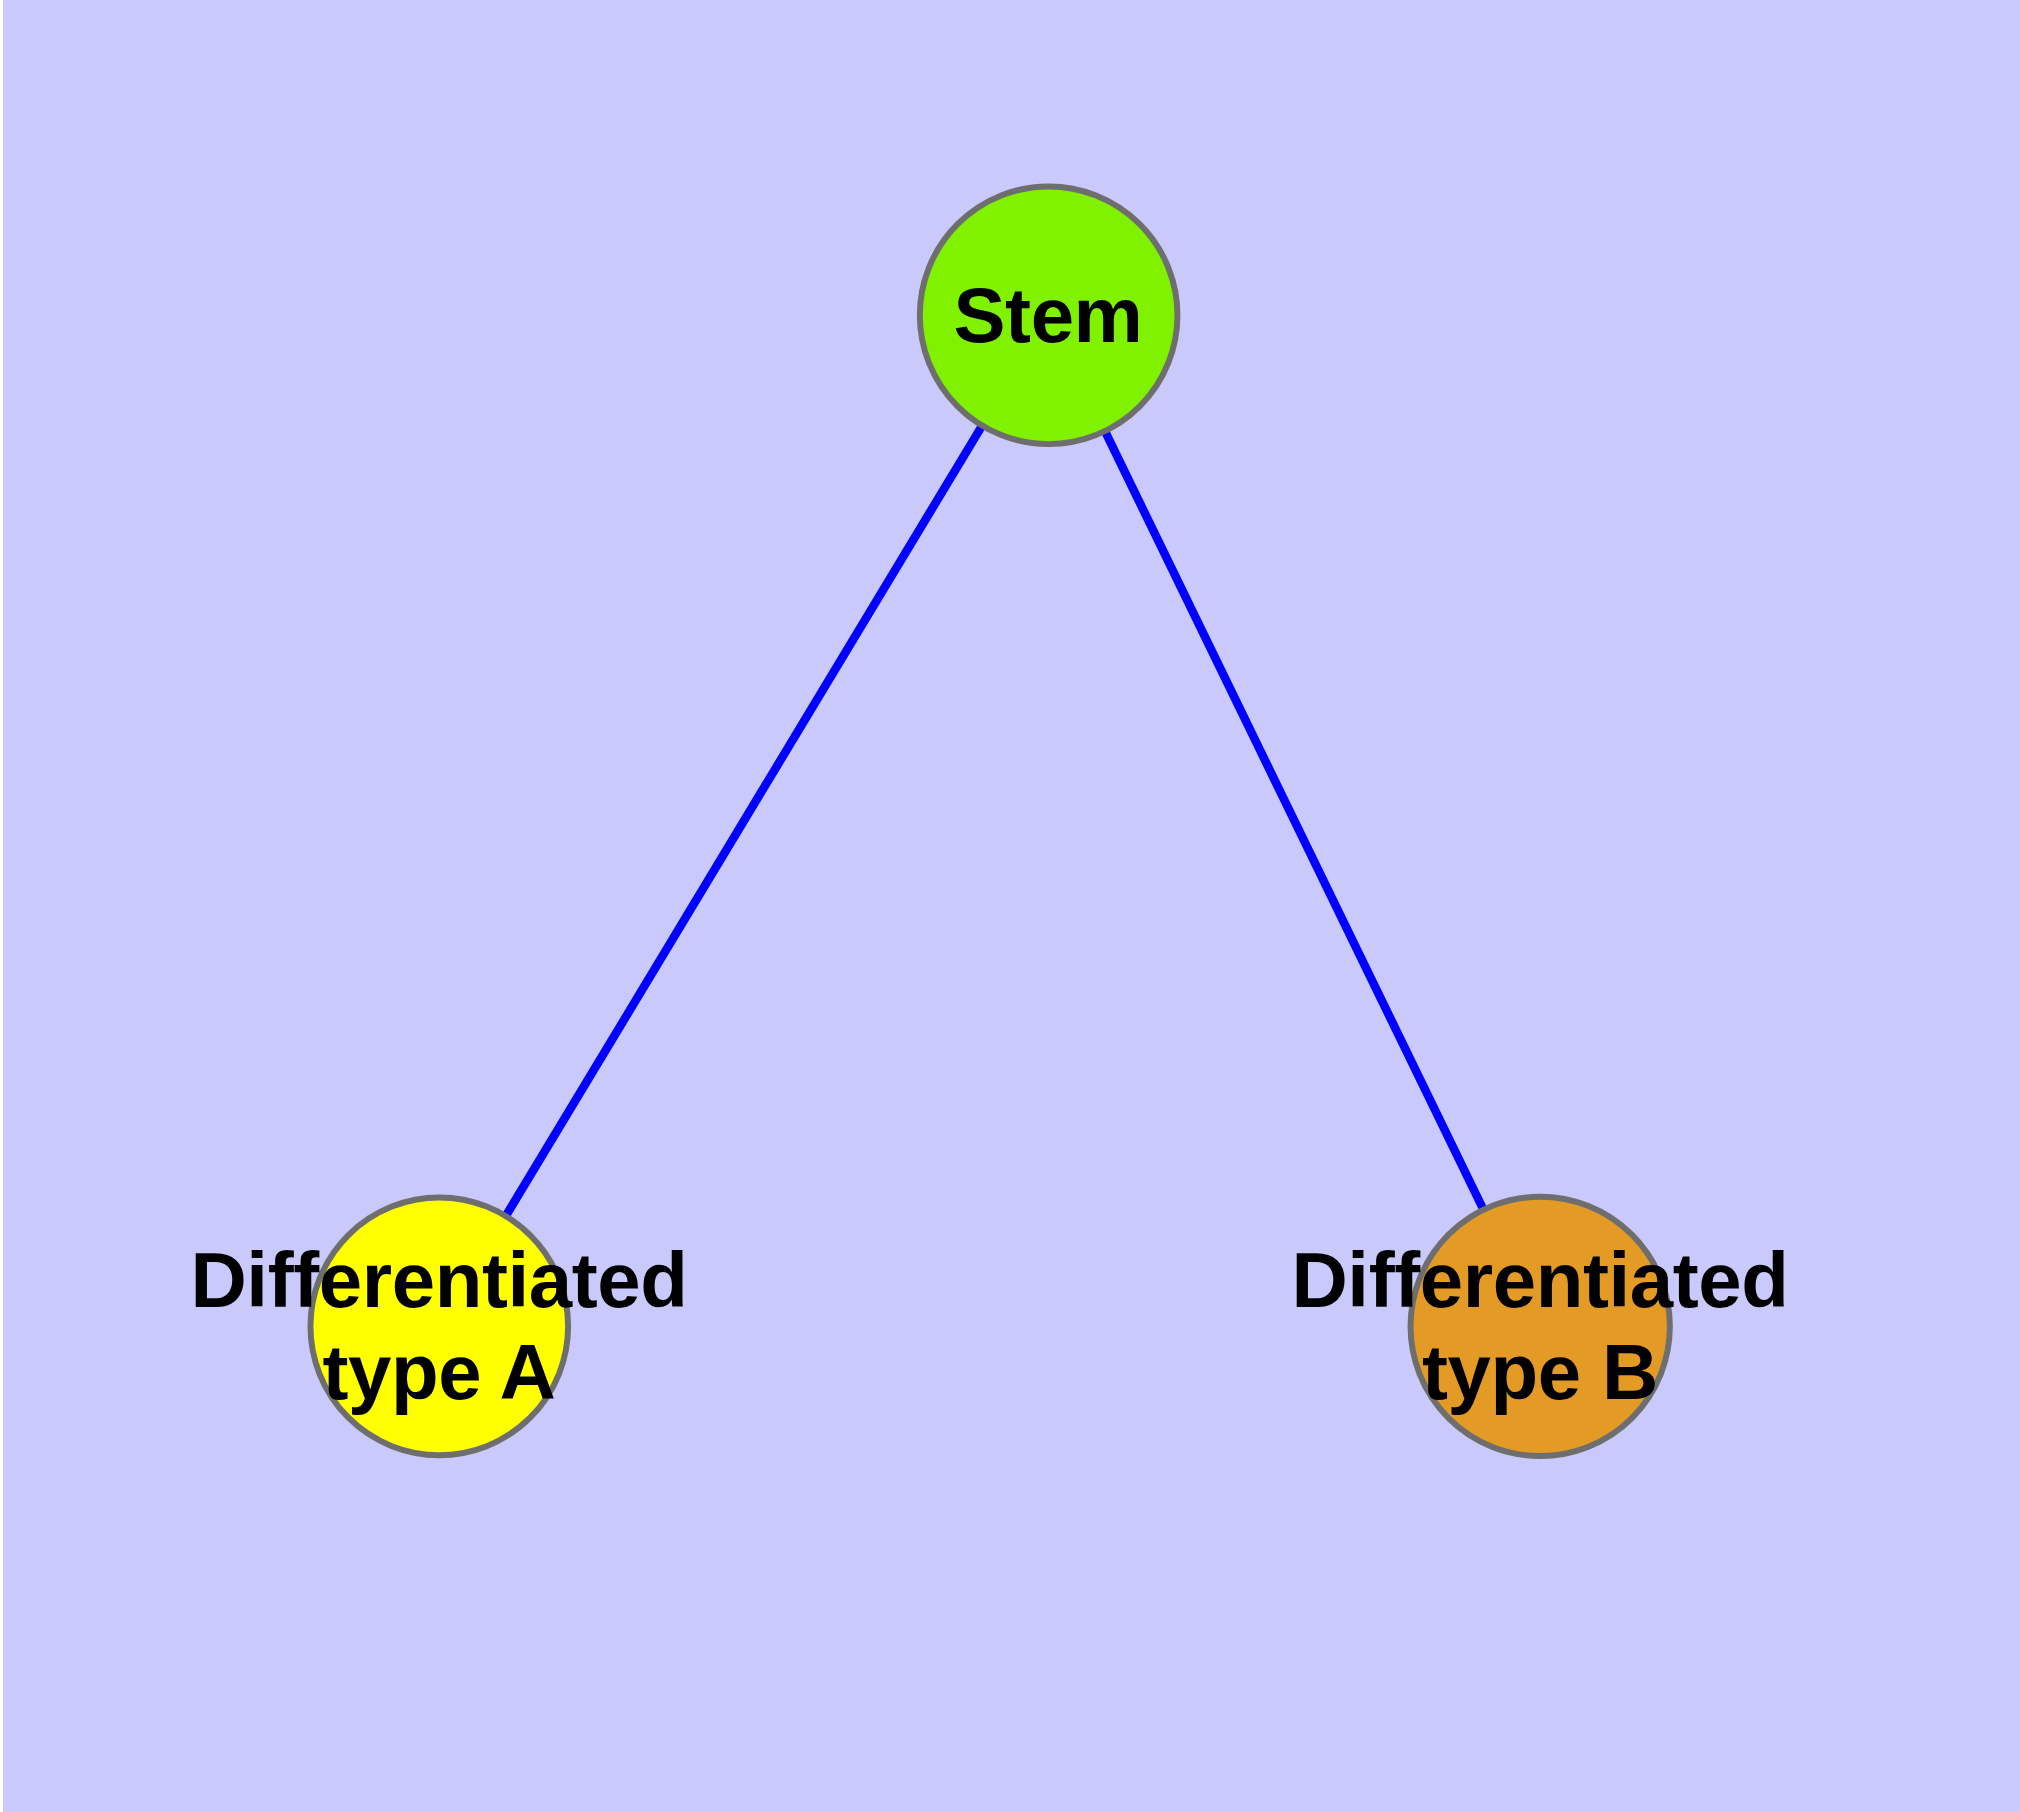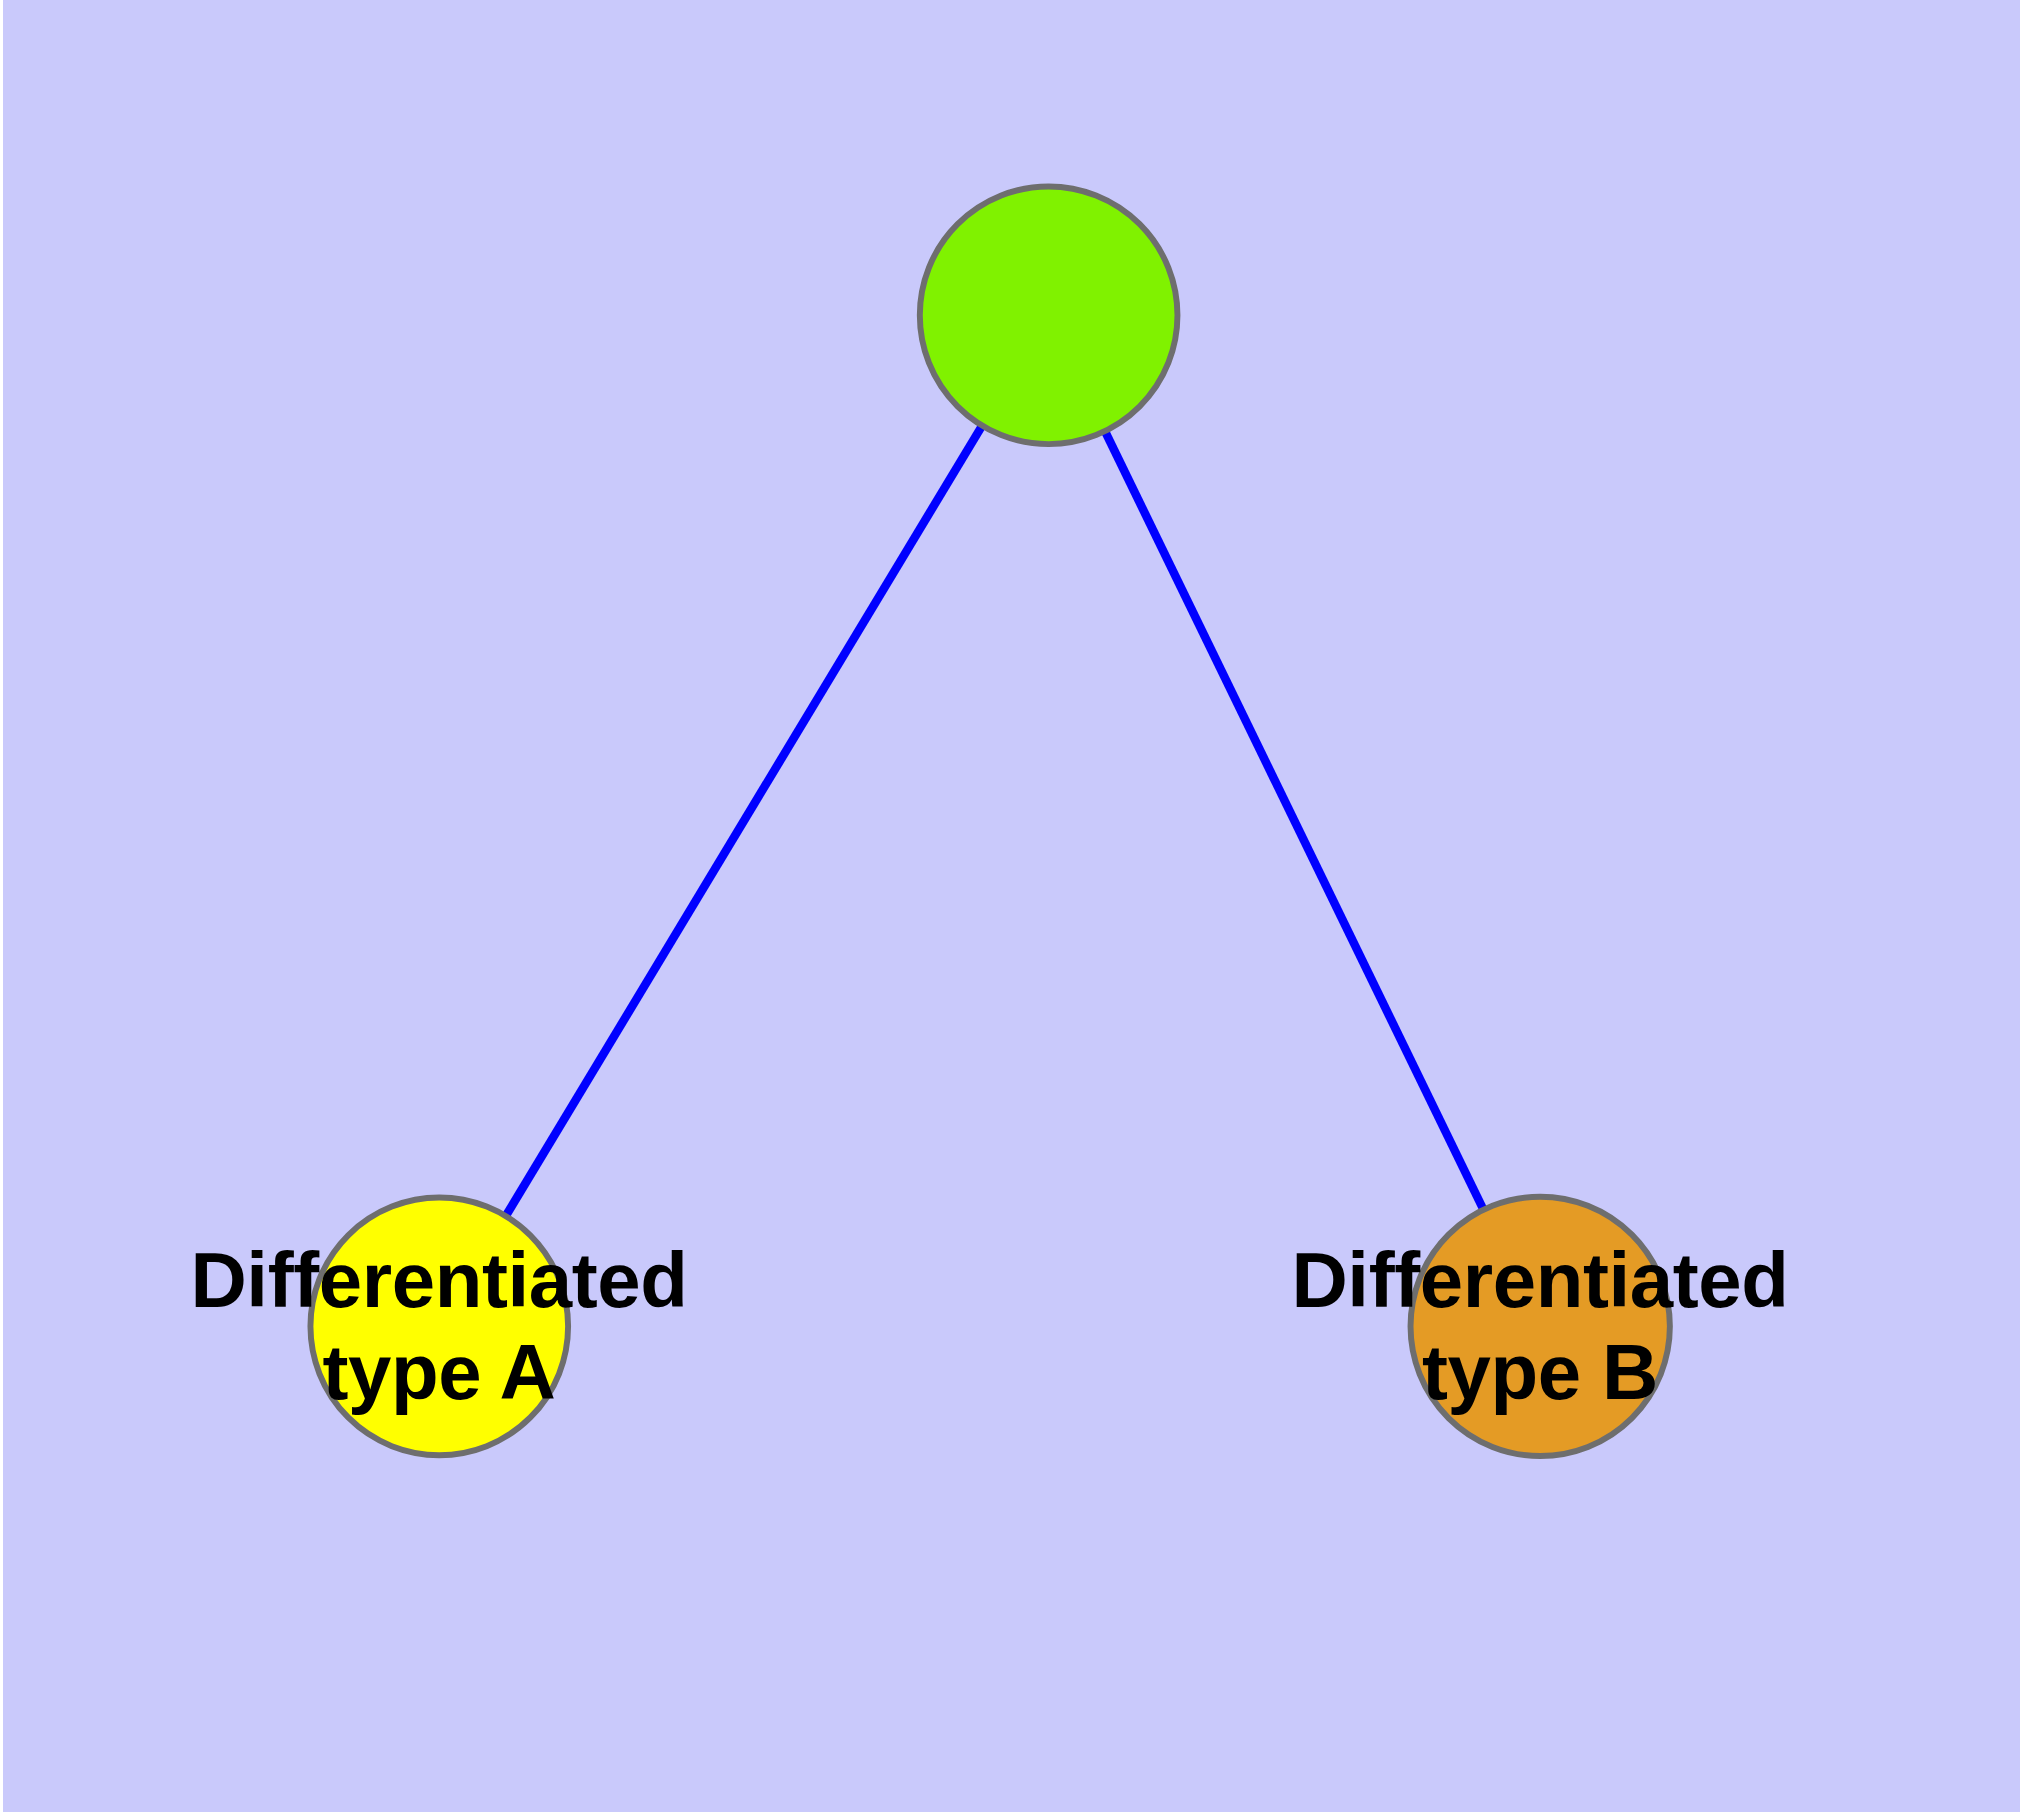--- a/index.html
+++ b/index.html
@@ -58,19 +58,20 @@
       <line x1="1303.4597277675575" y1="508.70078487361417" x2="1750.1030371813401" y2="1427.3998678574806" stroke="#0000ff" stroke-width="10" stroke-linecap="butt"></line>
     </g>
 
     <g>
       <circle cx="1237" cy="372" r="152" fill="#80f200" stroke="#6e6e6e" stroke-width="7"></circle>
       <circle cx="518" cy="1565" r="152" fill="#ffff00" stroke="#6e6e6e" stroke-width="7"></circle>
       <circle cx="1817" cy="1565" r="153" fill="#e49b25" stroke="#6e6e6e" stroke-width="7"></circle>
     </g>
   </svg>
 
+  <div class="node-label" style="left: 1048px; top: 315px; color: rgb(0, 0, 0); font-size: 78px;">Stem</div>
   <div class="node-label" style="left: 439px; top: 1326px; color: rgb(0, 0, 0); font-size: 78px;">Differentiated
 type A</div>
   <div class="node-label" style="left: 1540px; top: 1326px; color: rgb(0, 0, 0); font-size: 78px;">Differentiated
 type B</div>
 
 </div>
 
 
 </body></html>

